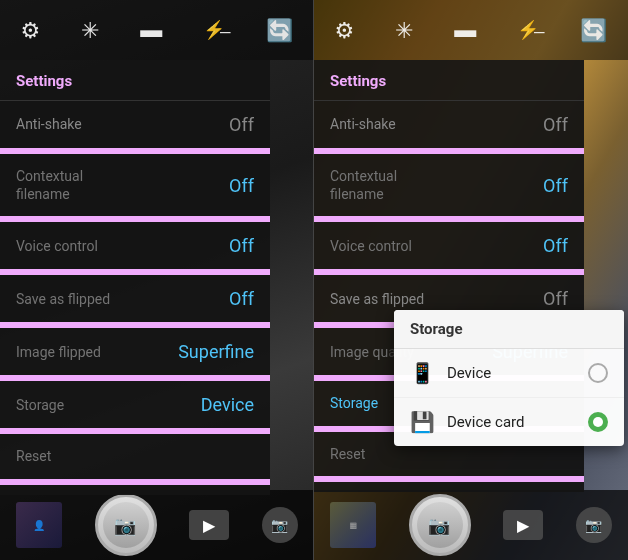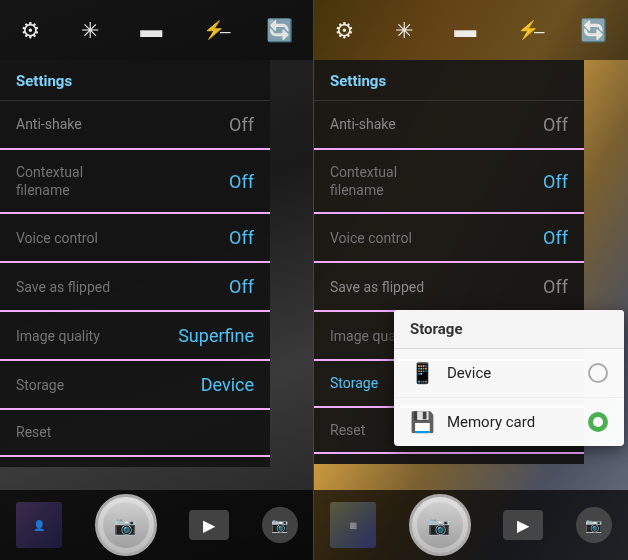--- a/index.html
+++ b/index.html
@@ -59,33 +59,33 @@
       position: absolute;
       top: 60px;
       left: 0;
       width: 270px;
       background: rgba(20, 20, 20, 0.95);
       z-index: 20;
       padding-bottom: 10px;
     }
 
     .settings-title {
-      color: #7dd3fc;
+      color: #f0abfc;
       font-size: 15px;
       font-weight: bold;
       padding: 12px 16px 10px;
       border-bottom: 1px solid #333;
     }
 
     .settings-row {
       display: flex;
       justify-content: space-between;
       align-items: center;
       padding: 13px 16px;
-      border-bottom: 2px solid #f0abfc;
+      border-bottom: 6px solid #f0abfc;
     }
 
     .settings-row-label {
       color: #737373;
       font-size: 14px;
       line-height: 1.3;
     }
 
     .settings-row-label.dimmed {
       color: #888;
@@ -293,21 +293,21 @@
     </div>
     <div class="settings-row">
       <span class="settings-row-label">Voice control</span>
       <span class="settings-row-value">Off</span>
     </div>
     <div class="settings-row">
       <span class="settings-row-label">Save as flipped</span>
       <span class="settings-row-value">Off</span>
     </div>
     <div class="settings-row">
-      <span class="settings-row-label">Image quality</span>
+      <span class="settings-row-label">Image flipped</span>
       <span class="settings-row-value">Superfine</span>
     </div>
     <div class="settings-row">
       <span class="settings-row-label">Storage</span>
       <span class="settings-row-value">Device</span>
     </div>
     <div class="settings-row">
       <span class="settings-row-label">Reset</span>
       <span class="settings-row-value"></span>
     </div>
@@ -381,21 +381,21 @@
     <div class="storage-popup-title">Storage</div>
 
     <div class="storage-option">
       <span class="storage-option-icon">📱</span>
       <span class="storage-option-label">Device</span>
       <div class="storage-option-radio"></div>
     </div>
 
     <div class="storage-option">
       <span class="storage-option-icon">💾</span>
-      <span class="storage-option-label">Memory card</span>
+      <span class="storage-option-label">Device card</span>
       <div class="storage-option-radio selected"></div>
     </div>
   </div>
 
   <div class="bottom-bar">
     <div class="thumb-preview thumb-preview-right" style="background: linear-gradient(135deg, #5a5a3a 0%, #3a4050 60%, #2a3060 100%);">
       <span style="font-size:8px;color:#aaa;">▦</span>
     </div>
     <div class="shutter-btn">
       <div class="shutter-inner">

